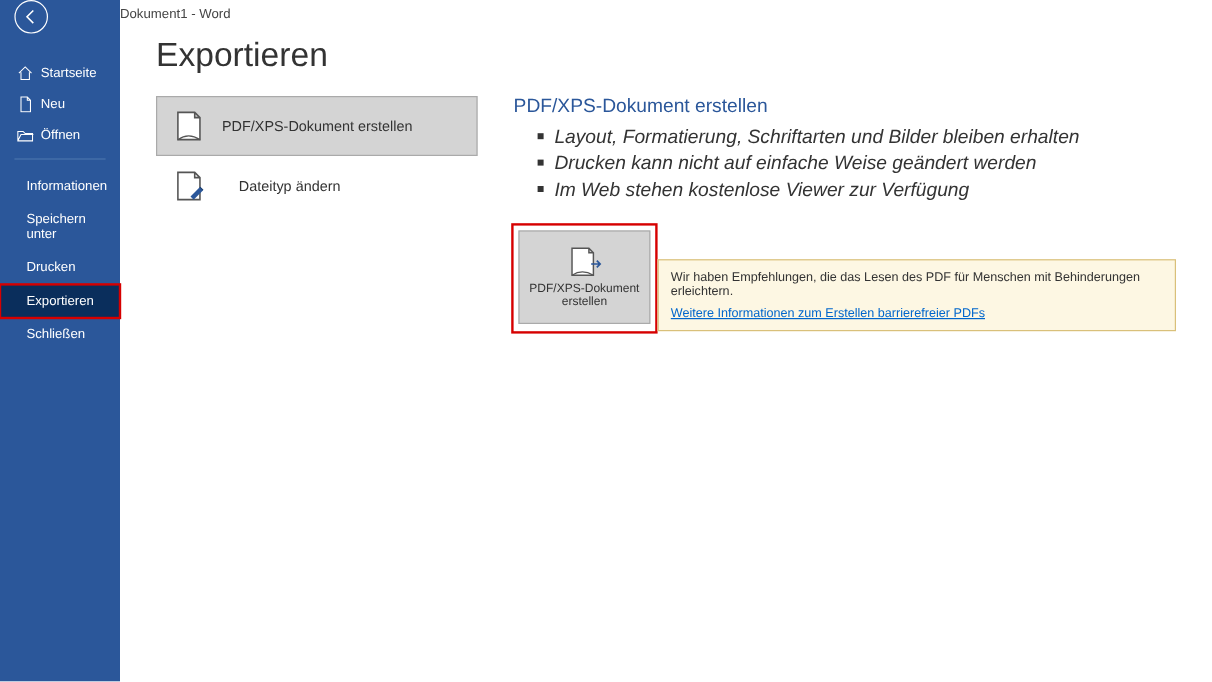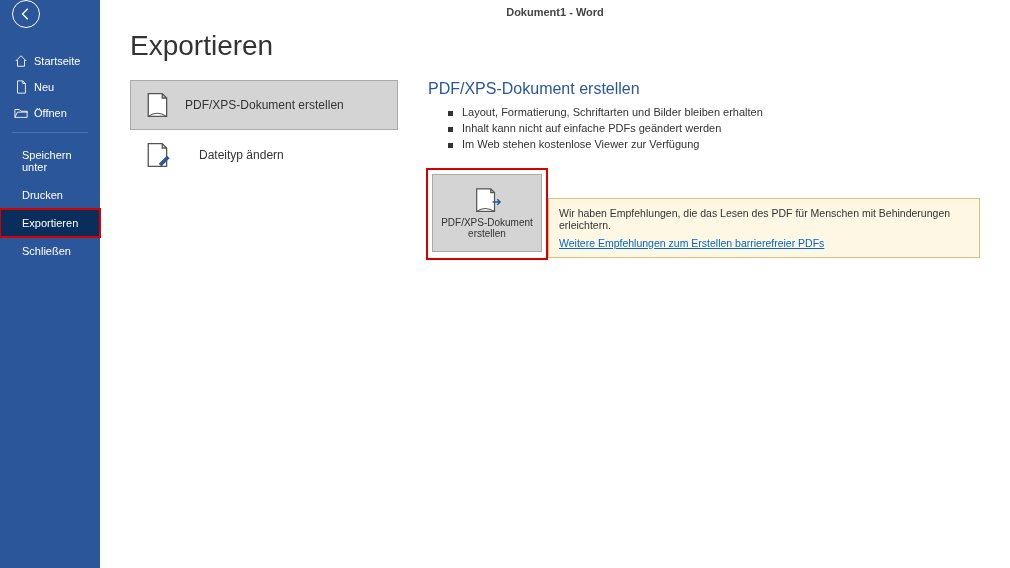--- a/index.html
+++ b/index.html
@@ -9,34 +9,34 @@
   .back-btn { width: 28px; height: 28px; border: 1px solid #fff; border-radius: 50%; margin: 0 0 20px 12px; display: flex; align-items: center; justify-content: center; cursor: pointer; }
   .back-btn svg { width: 14px; height: 14px; }
   .nav-item { display: flex; align-items: center; gap: 6px; padding: 6px 10px 6px 14px; cursor: pointer; color: #fff; }
   .nav-item.icon-row svg { width: 14px; height: 14px; flex: 0 0 14px; }
   .nav-item.selected { background: #0a2e5c; }
   .nav-sep { border-top: 1px solid #4a74ad; margin: 6px 12px 8px 12px; }
   .nav-item.no-icon { padding: 8px 10px 8px 22px; }
   .highlight-red { outline: 2px solid #d60000; outline-offset: -1px; }
   
   .main { flex: 1; height: 100%; position: relative; padding: 0 30px; }
-  .titlebar { position: absolute; top: 6px; left: 0; right: 0; text-align: center; font-size: 11px; color: #444; font-weight: bold; }
+  .titlebar { position: absolute; top: 6px; left: 0; right: 0; text-align: left; font-size: 11px; color: #444; }
   .page-title { font-size: 28px; font-weight: 300; color: #333; margin-top: 30px; margin-bottom: 18px; }
   .content-row { display: flex; gap: 30px; align-items: flex-start; }
   
   .option-list { width: 268px; }
   .option-item { display: flex; align-items: center; gap: 14px; padding: 10px 12px; cursor: pointer; font-size: 12px; color: #333; }
   .option-item.selected { background: #d4d4d4; border: 1px solid #aaa; }
   .option-item:not(.selected) { border: 1px solid transparent; gap: 28px; }
   .option-item .opt-icon { width: 28px; height: 28px; display: flex; align-items: center; justify-content: center; }
   
   .right-pane { flex: 1; }
   .right-title { color: #2b579a; font-size: 16px; font-weight: 400; margin-bottom: 6px; }
   .bullets { list-style: none; margin-left: 20px; margin-bottom: 18px; }
-  .bullets li { font-size: 11px; color: #333; padding: 2px 0 2px 14px; position: relative; }
+  .bullets li { font-size: 16px; color: #333; padding: 2px 0 2px 14px; position: relative; font-style: italic; }
   .bullets li::before { content: ""; position: absolute; left: 0; top: 7px; width: 5px; height: 5px; background: #333; }
   .action-row { display: flex; align-items: stretch; position: relative; }
   .big-btn { width: 110px; height: 78px; border: 1px solid #aaa; background: #d4d4d4; display: flex; flex-direction: column; align-items: center; justify-content: center; gap: 4px; font-size: 10px; color: #333; text-align: center; cursor: pointer; position: relative; }
   .big-btn .btn-icon { width: 30px; height: 26px; }
   .big-btn-wrap { padding: 4px; outline: 2px solid #d60000; outline-offset: 0; margin-right: 2px; }
   .info-box { flex: 1; border: 1px solid #d9c07a; background: #fdf7e3; padding: 8px 10px; font-size: 10.5px; color: #333; display: flex; flex-direction: column; gap: 6px; margin-top: 28px; }
   .info-box .info-line { }
   .info-box .sub-btn { display: inline-flex; align-items: center; gap: 6px; border: 1px solid #aaa; background: #fff; padding: 3px 8px; font-size: 10.5px; cursor: pointer; width: fit-content; }
   .info-box .sub-btn svg { width: 12px; height: 12px; }
   .info-box a { color: #0066cc; text-decoration: underline; cursor: pointer; }
@@ -65,20 +65,23 @@
   </div>
   <div class="nav-item icon-row">
     <svg viewBox="0 0 16 16">
         <path d="M1 4 H6 L8 6 H15 V13 H1 Z M1 13 L4 7 H16" stroke="#fff" stroke-width="1" fill="none"></path>
       </svg>
     <span>Öffnen</span>
   </div>
 
   <div class="nav-sep"></div>
 
+  <div class="nav-item no-icon">
+      <span>Informationen</span>
+    </div>
   <div class="nav-item no-icon">
       <span>Speichern unter</span>
     </div>
   <div class="nav-item no-icon">
       <span>Drucken</span>
     </div>
   <div class="nav-item no-icon selected highlight-red">
       <span>Exportieren</span>
     </div>
   <div class="nav-item no-icon">
@@ -111,37 +114,37 @@
             </svg>
         </span>
         <span>Dateityp ändern</span>
       </div>
     </div>
 
     <div class="right-pane">
       <div class="right-title">PDF/XPS-Dokument erstellen</div>
       <ul class="bullets">
         <li>Layout, Formatierung, Schriftarten und Bilder bleiben erhalten</li>
-        <li>Inhalt kann nicht auf einfache PDFs geändert werden</li>
+        <li>Drucken kann nicht auf einfache Weise geändert werden</li>
         <li>Im Web stehen kostenlose Viewer zur Verfügung</li>
       </ul>
 
       <div class="action-row">
         <div class="big-btn-wrap">
           <div class="big-btn">
             <span class="btn-icon">
               <svg viewBox="0 0 32 28">
                   <path d="M5 2 H20 L24 6 V26 H5 Z M20 2 V6 H24" stroke="#555" stroke-width="1.3" fill="#fff"></path>
                   <path d="M5 26 Q14 20 24 26" stroke="#555" stroke-width="1.1" fill="none"></path>
                   <path d="M22 16 H30 M27 13 L30 16 L27 19" stroke="#2b579a" stroke-width="1.5" fill="none"></path>
                 </svg>
             </span>
             <span>PDF/XPS-Dokument erstellen</span>
           </div>
         </div>
         <div class="info-box">
           <div class="info-line">Wir haben Empfehlungen, die das Lesen des PDF für Menschen mit Behinderungen erleichtern.</div>
-          <a>Weitere Empfehlungen zum Erstellen barrierefreier PDFs</a>
+          <a>Weitere Informationen zum Erstellen barrierefreier PDFs</a>
         </div>
       </div>
     </div>
   </div>
 </div>
 
 </body></html>

